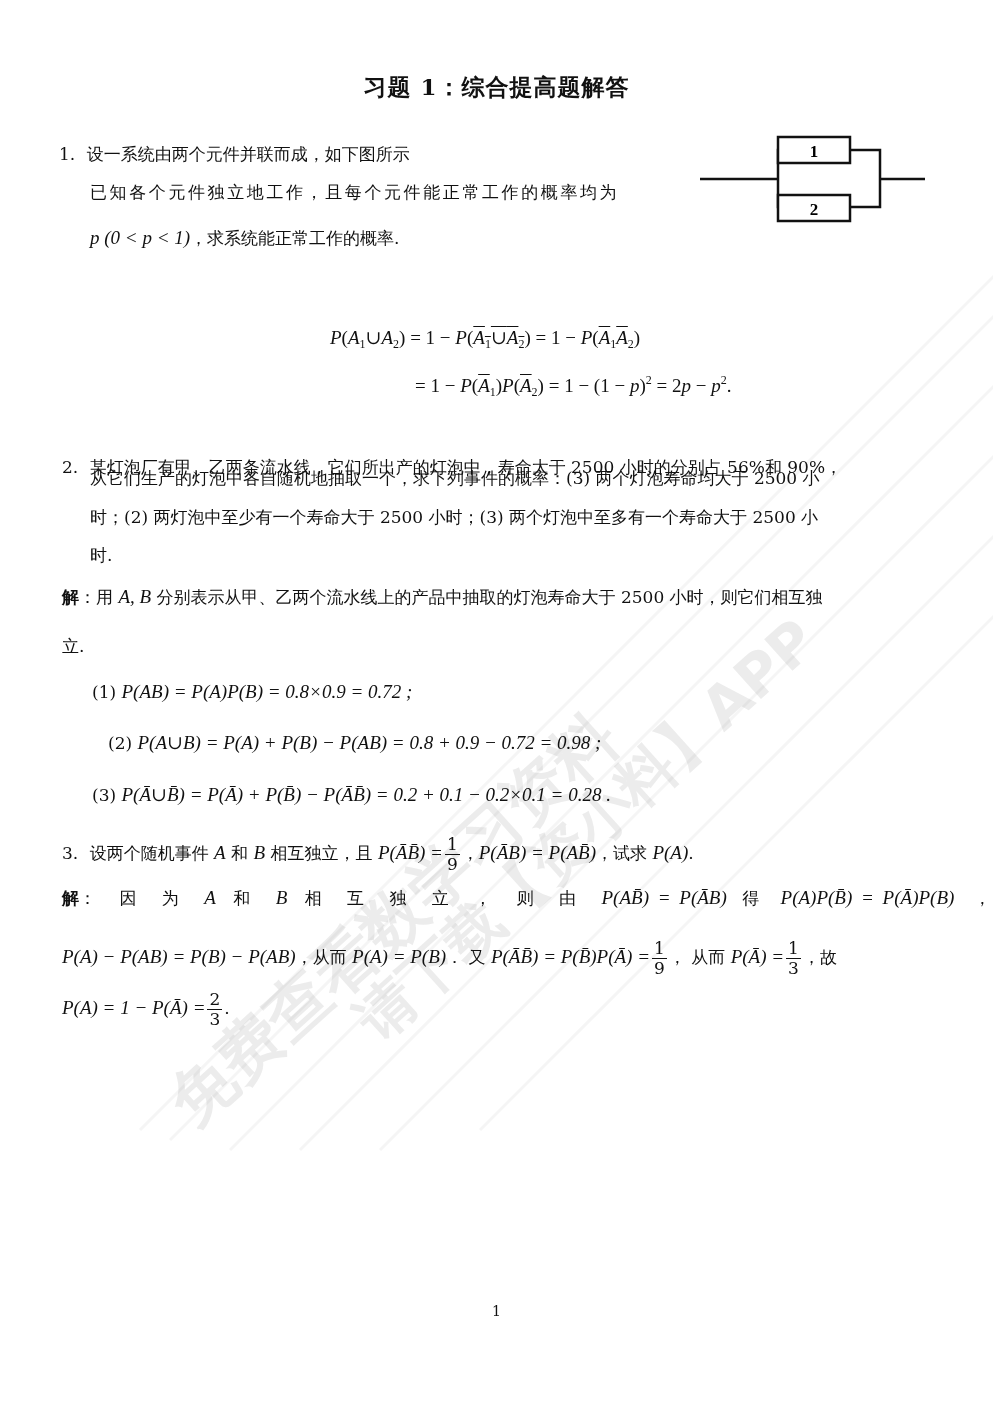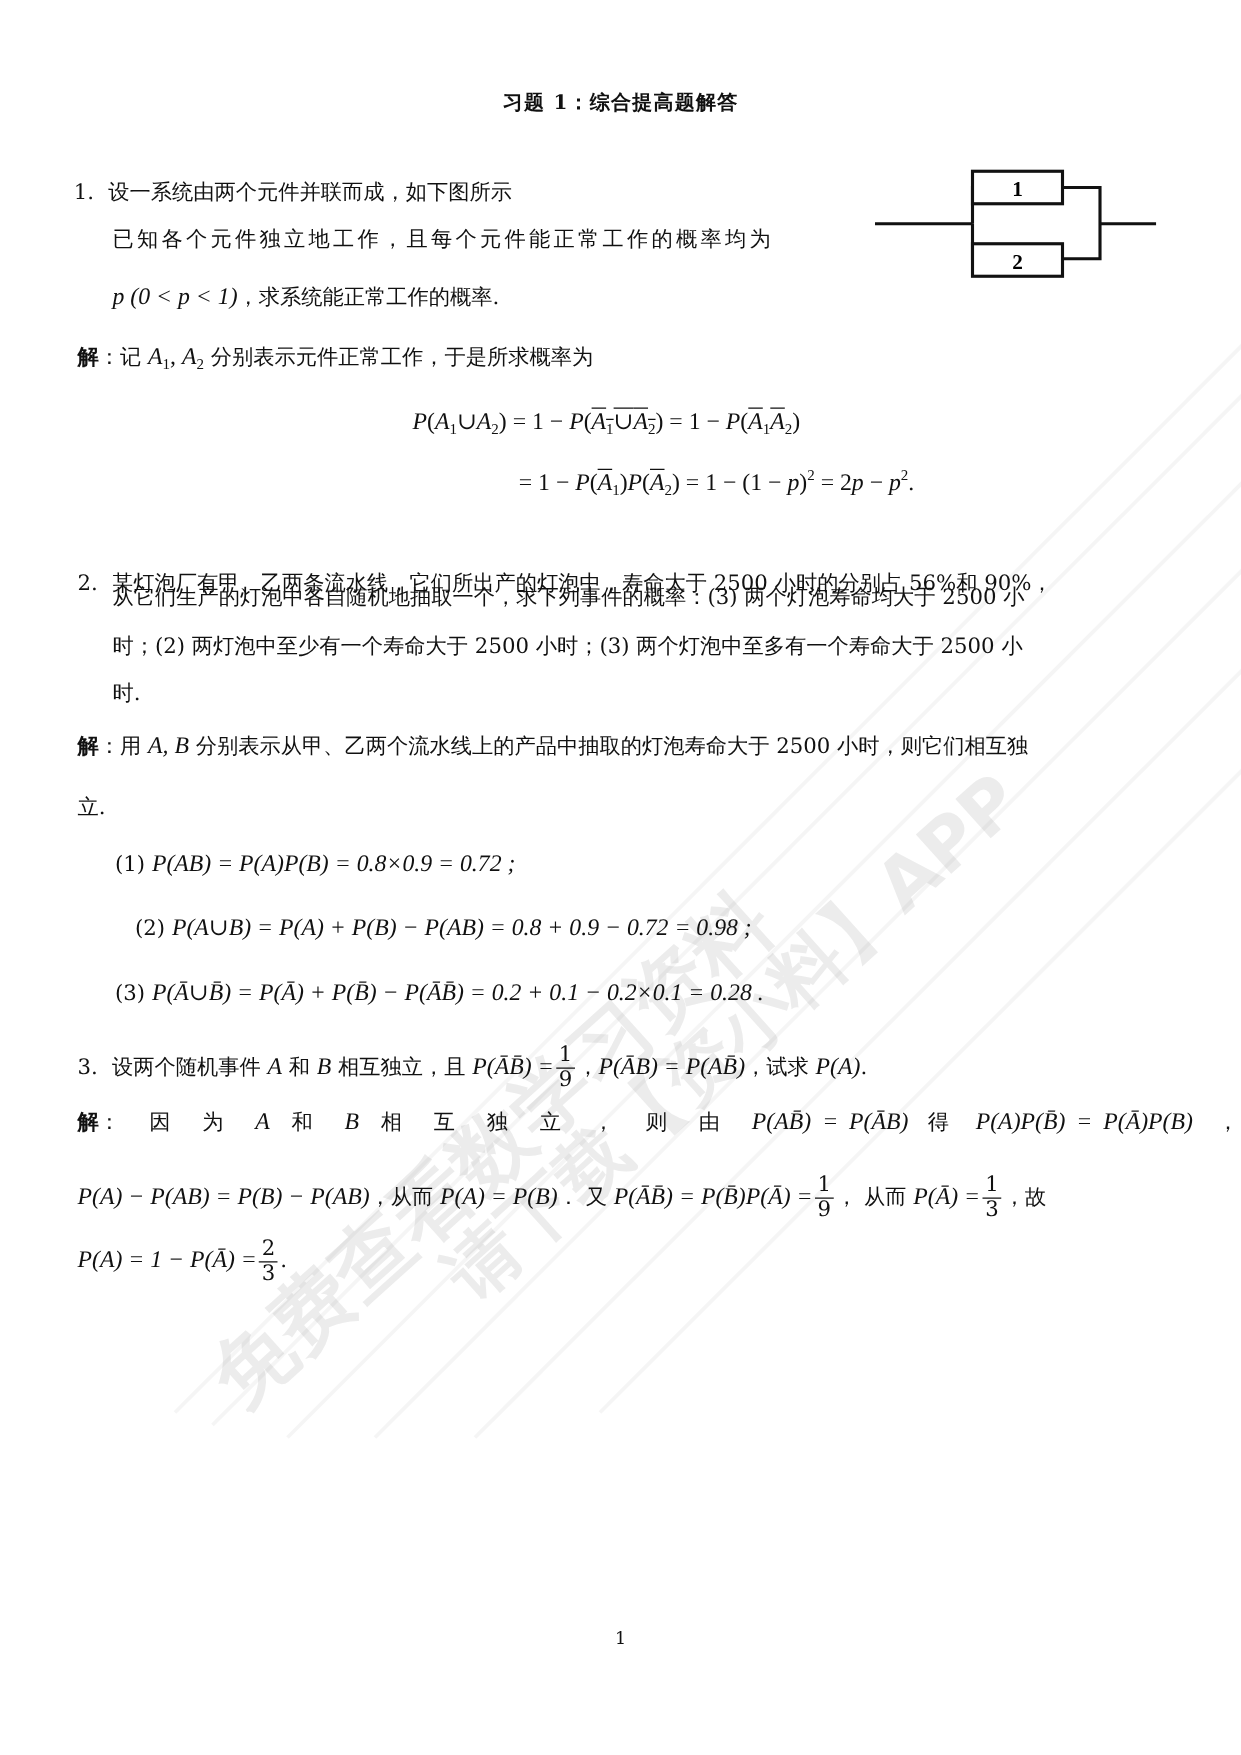--- a/index.html
+++ b/index.html
@@ -1,20 +1,20 @@
 <!DOCTYPE html>
 <html><head>
 <meta charset="utf-8">
 <style>
   html, body { margin:0; padding:0; background:#ffffff; }
   body { width:993px; height:1404px; position:relative; overflow:hidden;
          font-family:"DejaVu Serif","Liberation Serif",serif; color:#111; }
   .page { position:absolute; left:0; top:0; width:993px; height:1404px; }
   .title { position:absolute; top:72px; left:0; width:993px; text-align:center;
-           font-size:16px; font-weight:bold; letter-spacing:1px; }
+           font-size:23px; font-weight:bold; letter-spacing:1px; }
   .line { position:absolute; font-size:17px; white-space:nowrap; line-height:24px; }
   .math { font-family:"Liberation Serif","DejaVu Serif",serif; font-size:19px; }
   .m i, .math i { font-style:italic; }
   .ov { text-decoration:overline; }
   .bold { font-weight:bold; }
   .sub { font-size:12px; vertical-align:-4px; }
   .sup { font-size:12px; vertical-align:8px; }
   .frac { display:inline-block; vertical-align:middle; text-align:center; font-size:17px; line-height:19px; margin:0 2px; }
   .frac span { display:block; }
   .frac .num { border-bottom:1px solid #111; padding:0 2px; }
@@ -65,23 +65,20 @@
       <polyline points="78,44 78,72 88,72"></polyline>
       <rect x="78" y="2" width="72" height="26" fill="#fff"></rect>
       <rect x="78" y="60" width="72" height="26" fill="#fff"></rect>
       <polyline points="150,15 180,15 180,72 150,72"></polyline>
       <line x1="180" y1="44" x2="225" y2="44"></line>
     </g>
     <text x="114" y="22" font-size="17" font-weight="bold" text-anchor="middle" font-family="Liberation Serif, serif">1</text>
     <text x="114" y="80" font-size="17" font-weight="bold" text-anchor="middle" font-family="Liberation Serif, serif">2</text>
   </svg>
 
-  <div class="line" style="left:62px;top:274px;">
-    <span class="bold">解</span><span>：</span><span>记 </span><span class="math"><i>A</i><span class="sub">1</span>, <i>A</i><span class="sub">2</span></span><span> 分别表示元件正常工作，于是所求概率为</span>
-  </div>
 
   <div class="line math" style="left:330px;top:326px;">
     <i>P</i>(<i>A</i><span class="sub">1</span>∪<i>A</i><span class="sub">2</span>) = 1 − <i>P</i>(<span class="ov"><i>A</i><span class="sub">1</span>∪<i>A</i><span class="sub">2</span></span>) = 1 − <i>P</i>(<span class="ov"><i>A</i></span><span class="sub">1</span><span class="ov"><i>A</i></span><span class="sub">2</span>)
   </div>
   <div class="line math" style="left:415px;top:368px;text-align:right;">
     = 1 − <i>P</i>(<span class="ov"><i>A</i></span><span class="sub">1</span>)<i>P</i>(<span class="ov"><i>A</i></span><span class="sub">2</span>) = 1 − (1 − <i>p</i>)<span class="sup">2</span> = 2<i>p</i> − <i>p</i><span class="sup">2</span>.
   </div>
 
   <div class="line" style="left:62px;top:455px;">
     <span>2.</span>

